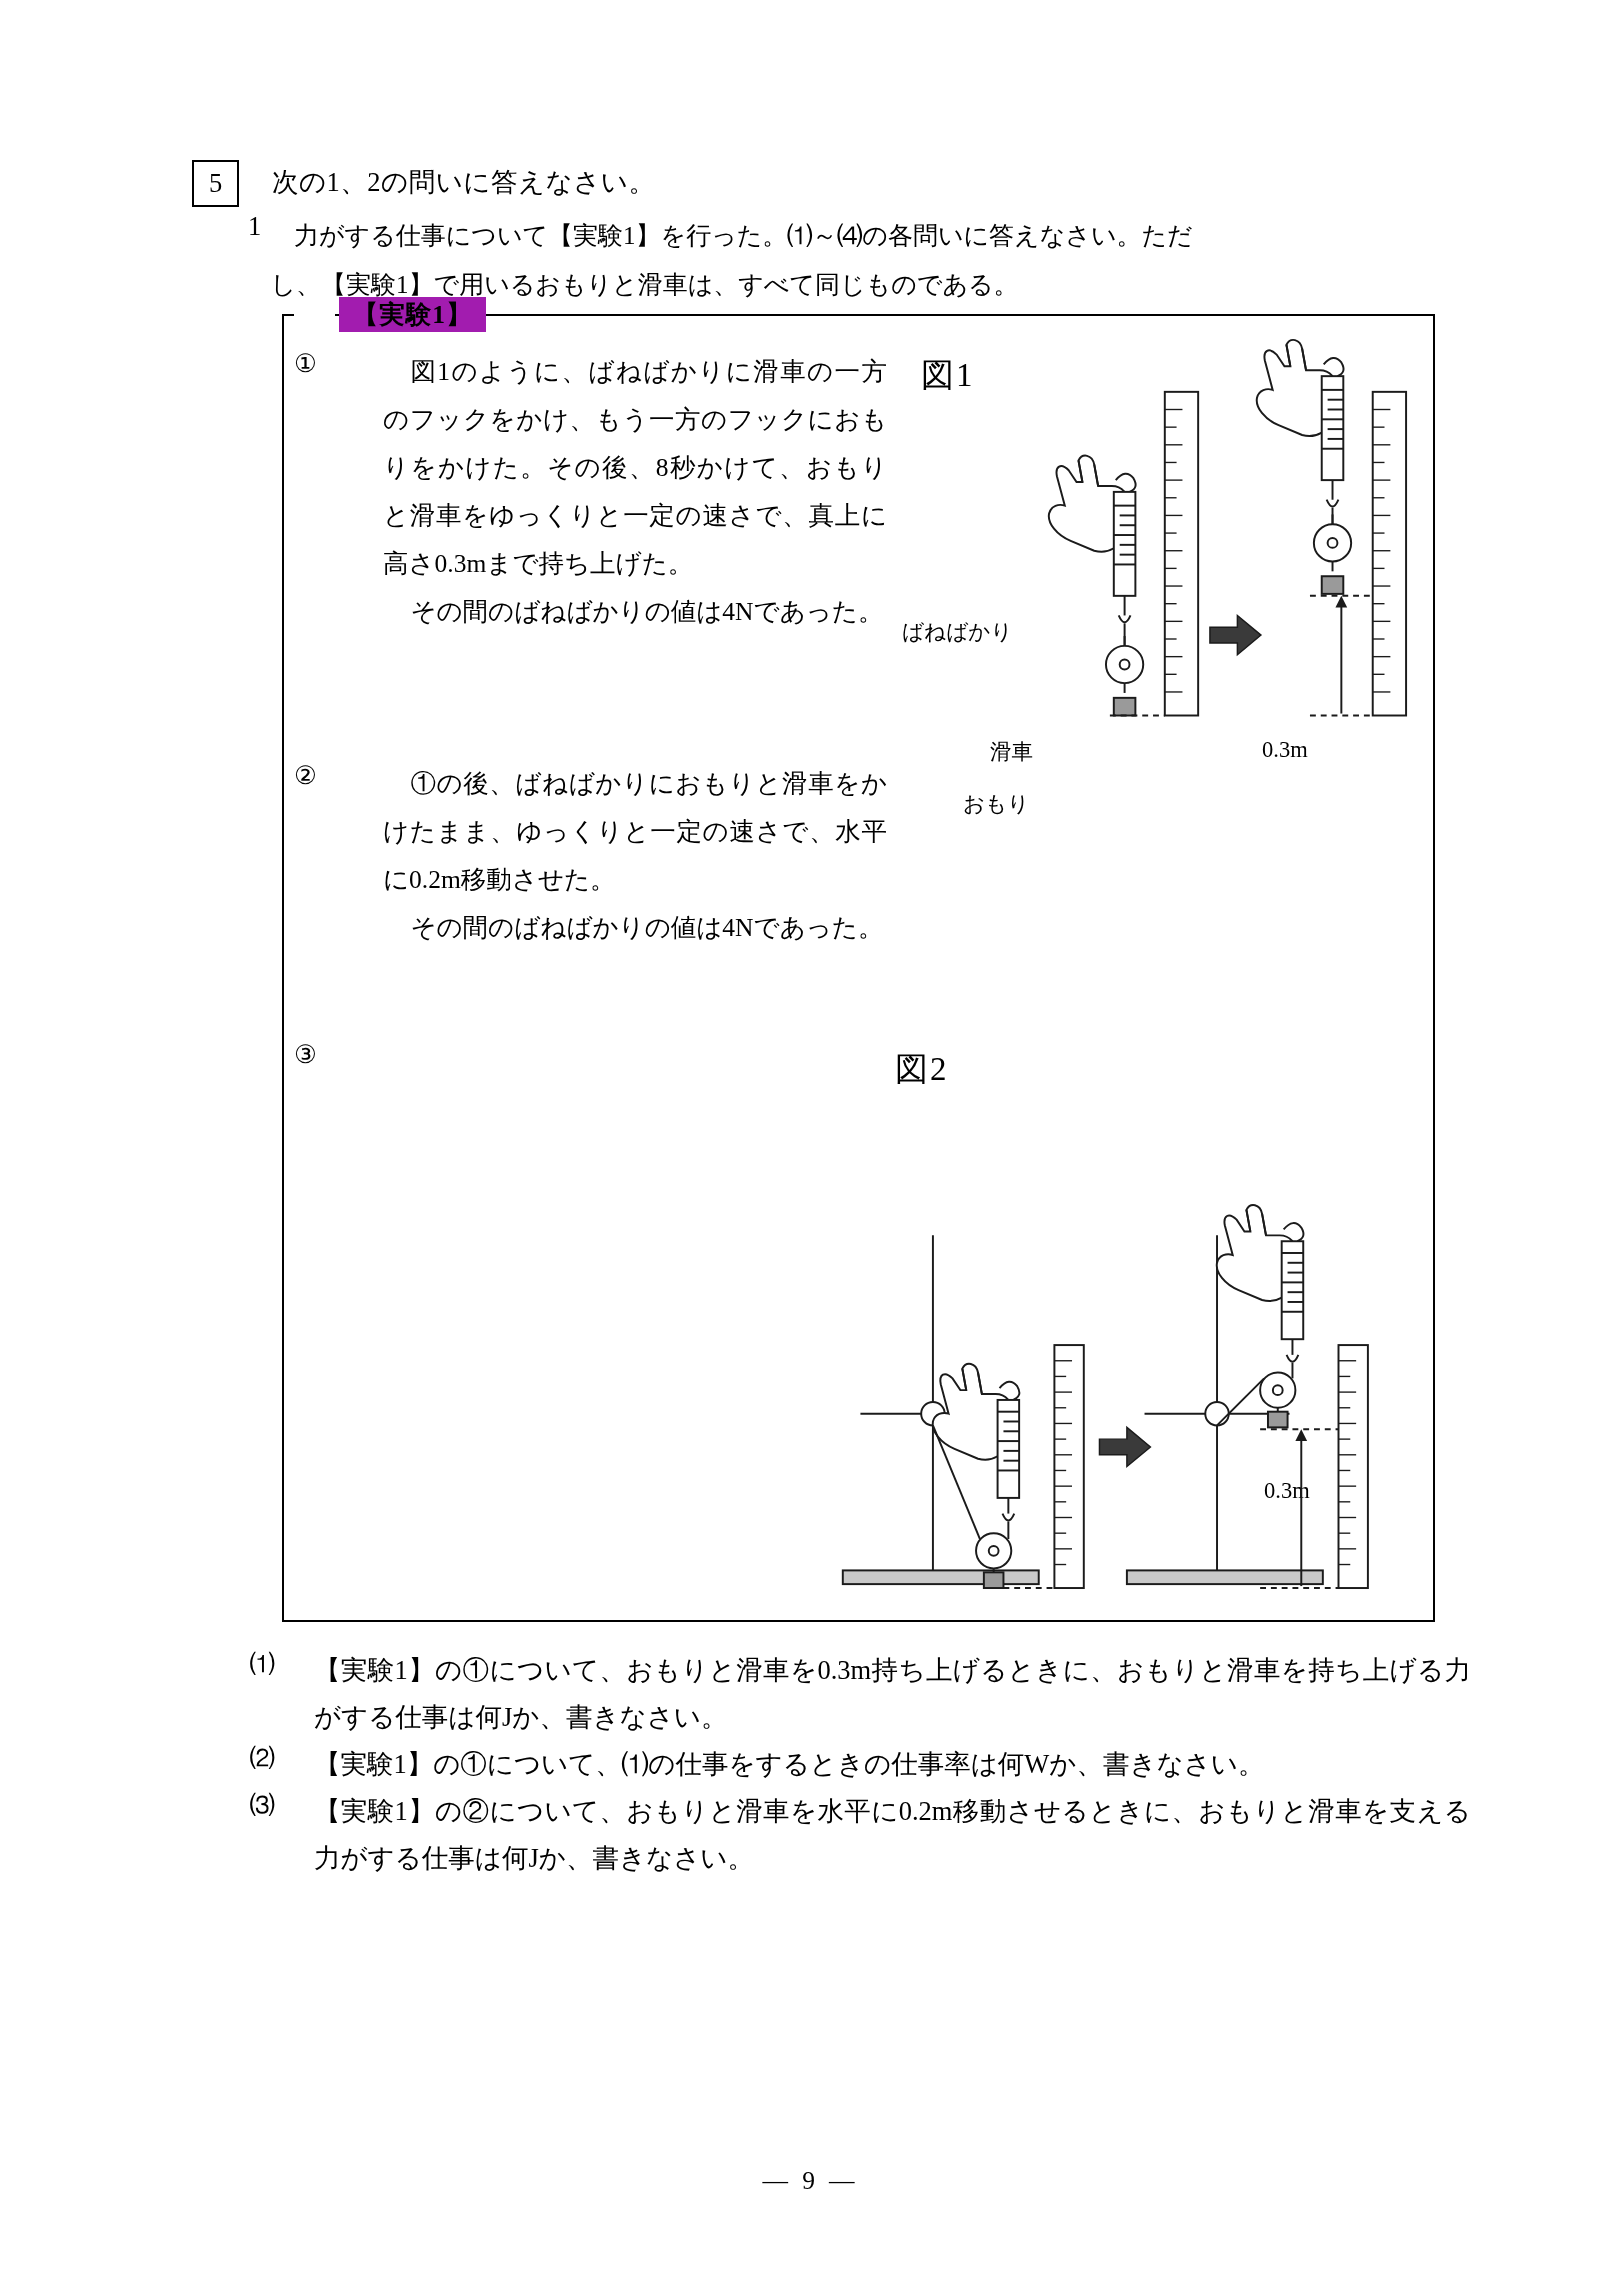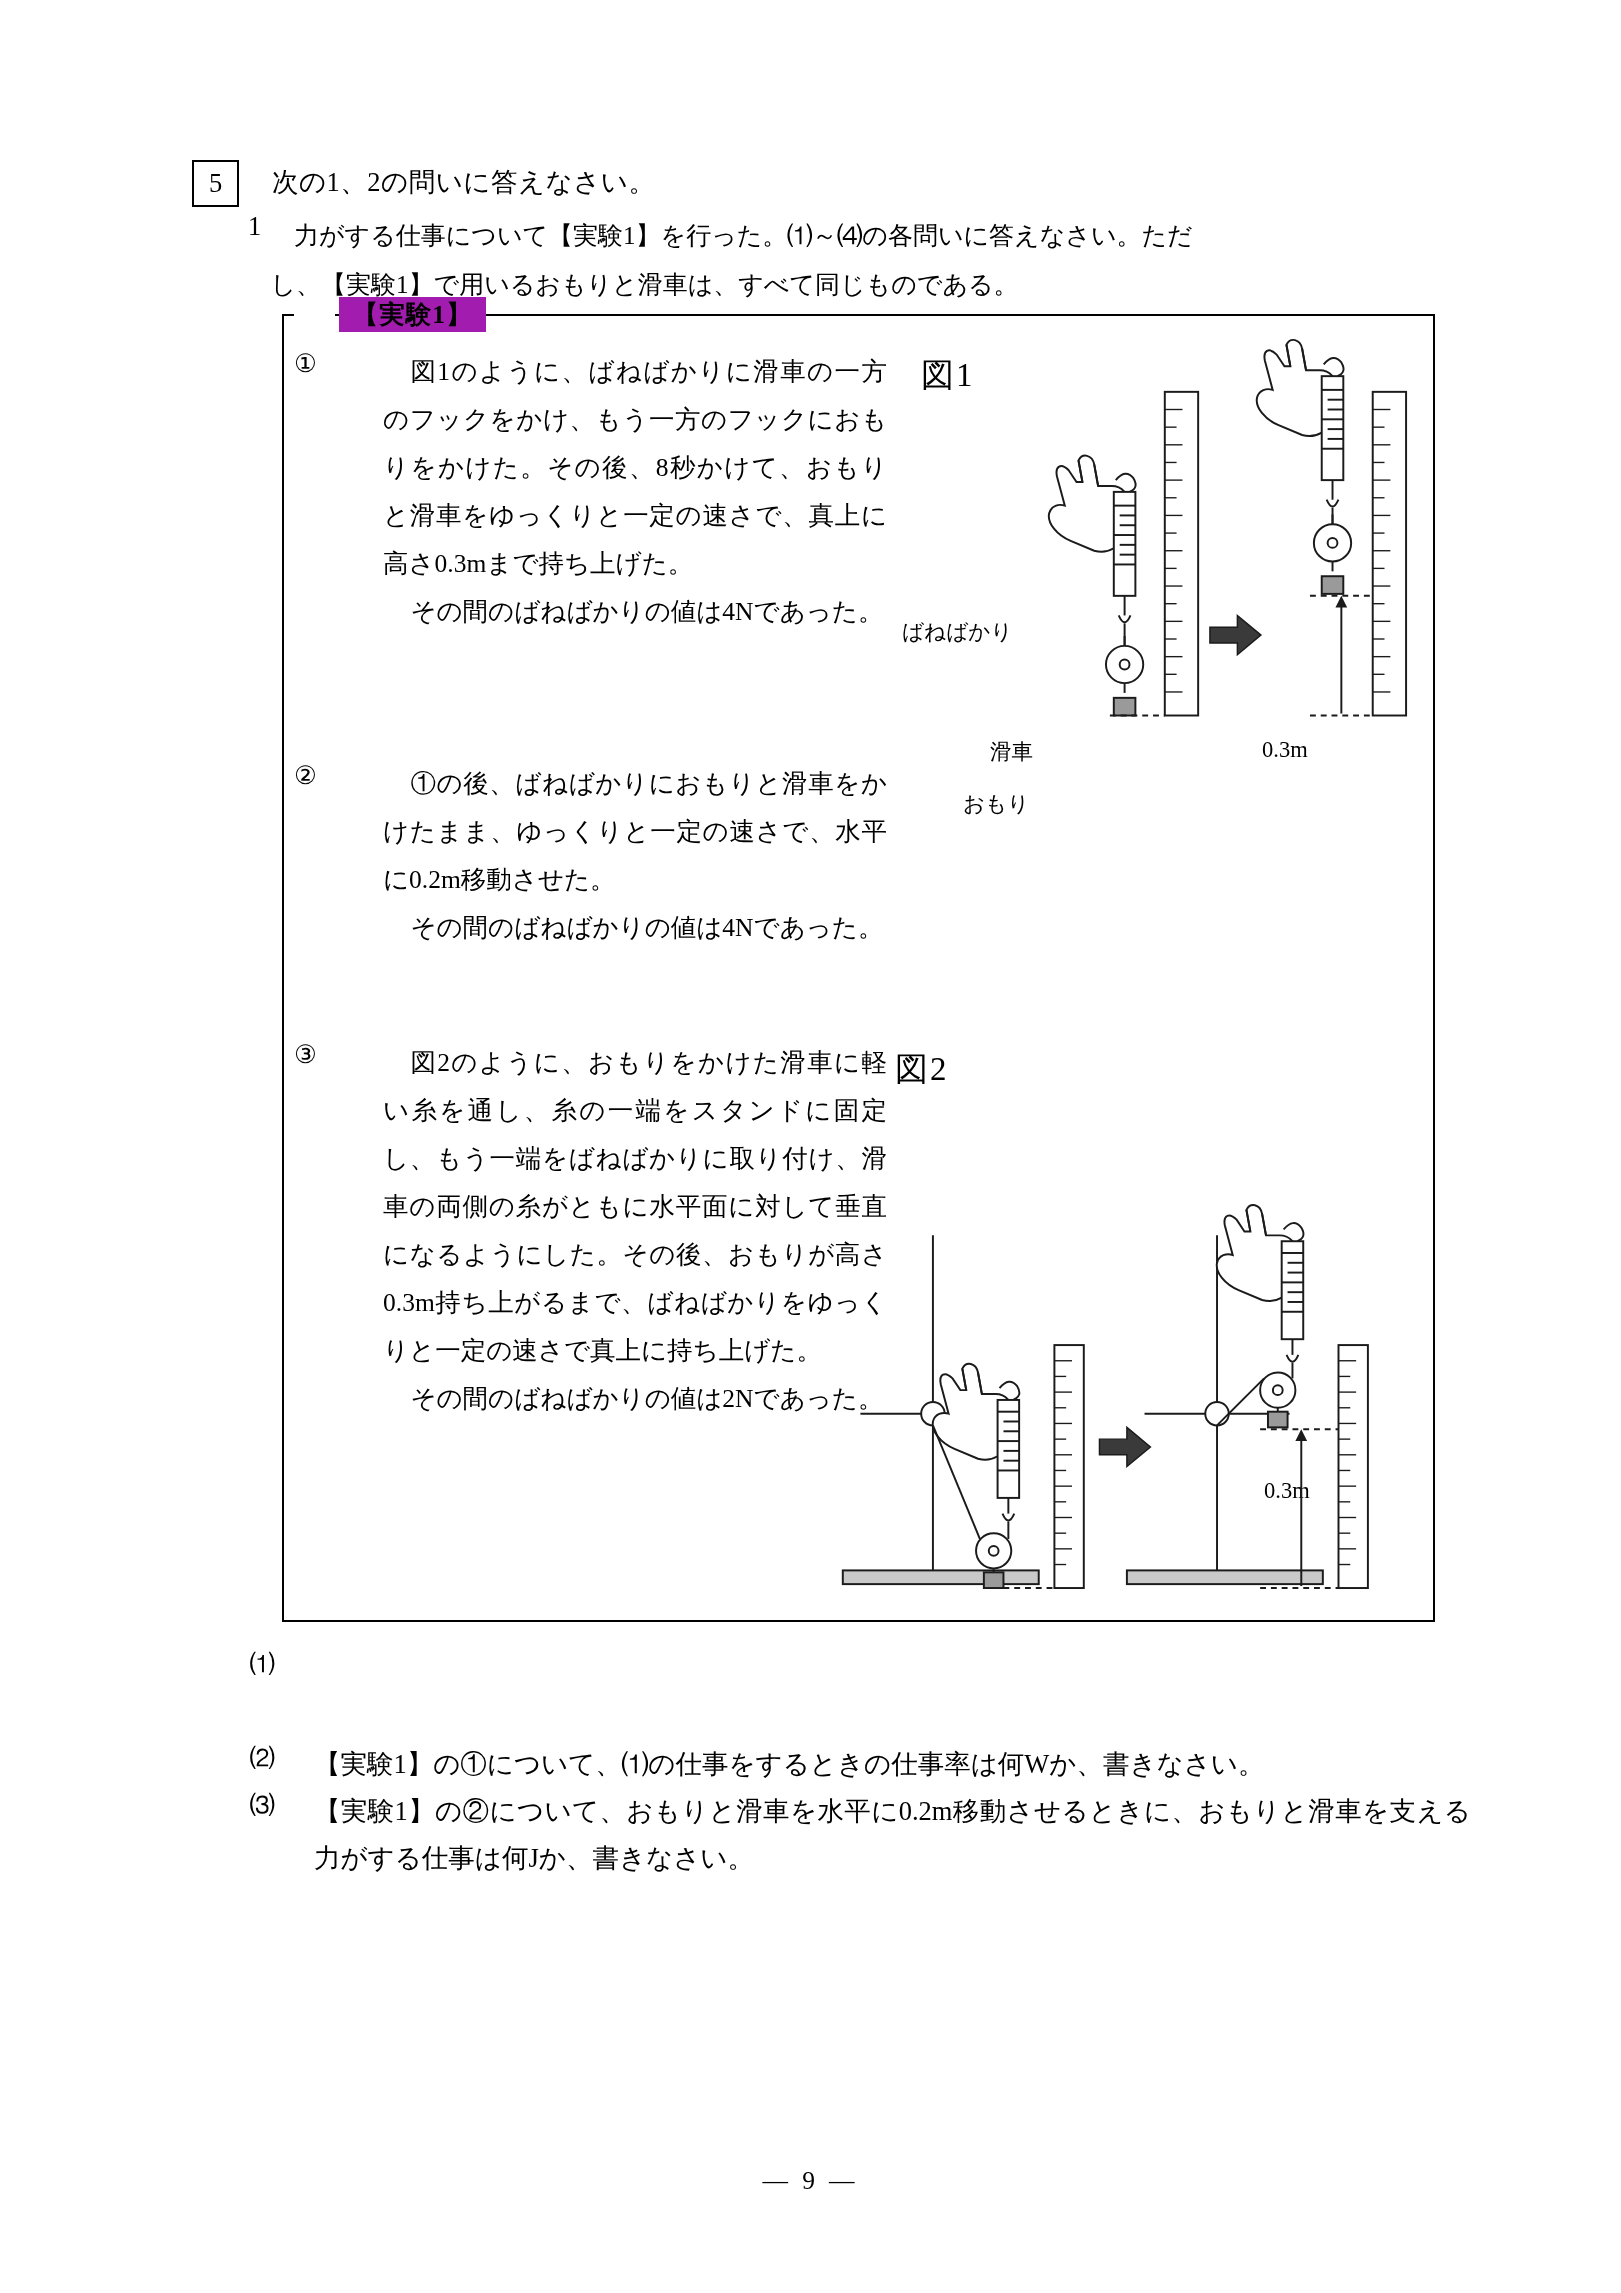--- a/index.html
+++ b/index.html
@@ -206,24 +206,20 @@
     <span class="indent">その間のばねばかりの値は4Nであった。</span>
   </div>
 
   <div class="exp-circ" id="blk2-num">②</div>
   <div class="exp-text exp-para" id="blk2">
     <span class="indent">①の後、ばねばかりにおもりと滑車をかけたまま、ゆっくりと一定の速さで、水平に0.2m移動させた。</span>
     <span class="indent">その間のばねばかりの値は4Nであった。</span>
   </div>
 
   <div class="exp-circ" id="blk3-num">③</div>
-  <div class="exp-text exp-para" id="blk3">
-    <span class="indent">図2のように、おもりをかけた滑車に軽い糸を通し、糸の一端をスタンドに固定し、もう一端をばねばかりに取り付け、滑車の両側の糸がともに水平面に対して垂直になるようにした。その後、おもりが高さ0.3m持ち上がるまで、ばねばかりをゆっくりと一定の速さで真上に持ち上げた。</span>
-    <span class="indent">その間のばねばかりの値は2Nであった。</span>
-  </div>
 
   <div class="fig-label" id="fig1-label">図1</div>
   <div class="callout" id="callout-spring">ばねばかり</div>
   <div class="callout" id="callout-pulley">滑車</div>
   <div class="callout" id="callout-weight">おもり</div>
   <div class="dim-label" id="dim1">0.3m</div>
 
   <svg class="fig-svg" style="left:1000px; top:333px;" width="412" height="510" viewBox="0 0 420 520">
 
     <g stroke="#1b1b1b" fill="none" stroke-width="2">
@@ -440,20 +436,21 @@
       </g>
 
       <line x1="436" y1="238" x2="516" y2="238" stroke-dasharray="6 5"></line>
       <line x1="436" y1="400" x2="516" y2="400" stroke-dasharray="6 5"></line>
       <line x1="478" y1="398" x2="478" y2="244"></line>
       <path d="M478,238 l-6,12 l12,0 z" fill="#1b1b1b" stroke="none"></path>
     </g>
   </svg>
 
   <div class="subq-num" id="sq1-num">⑴</div>
+  <div class="subq-body" id="sq1-body">【実験1】の①について、おもりと滑車を0.3m持ち上げるときに、おもりと滑車を持ち上げる力がする仕事は何Jか、書きなさい。</div>
 
   <div class="subq-num" id="sq2-num">⑵</div>
   <div class="subq-body" id="sq2-body">【実験1】の①について、⑴の仕事をするときの仕事率は何Wか、書きなさい。</div>
 
   <div class="subq-num" id="sq3-num">⑶</div>
   <div class="subq-body" id="sq3-body">【実験1】の②について、おもりと滑車を水平に0.2m移動させるときに、おもりと滑車を支える力がする仕事は何Jか、書きなさい。</div>
 
   <div class="page-num">― 9 ―</div>
 </div>
 

